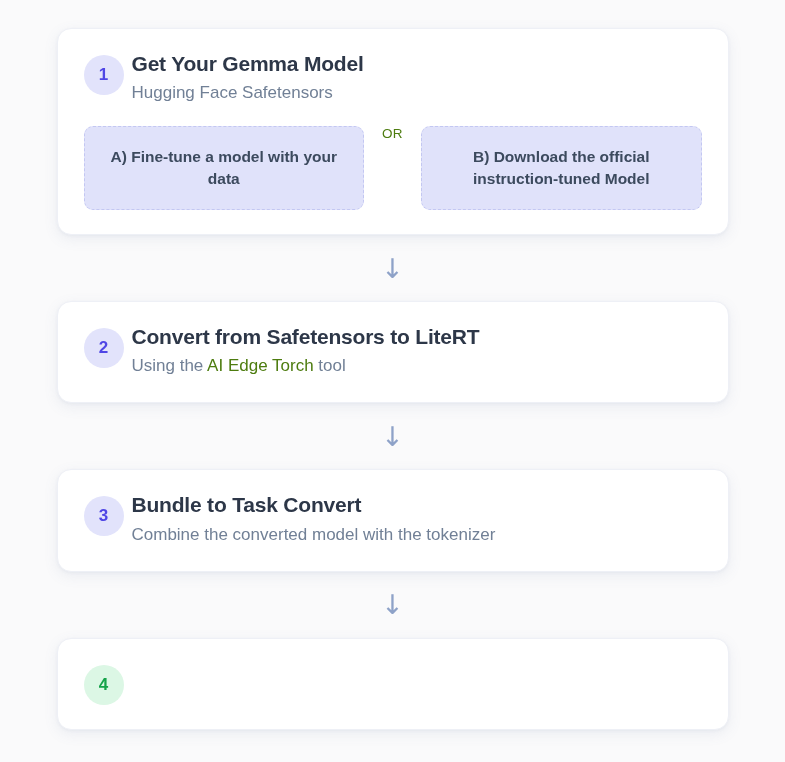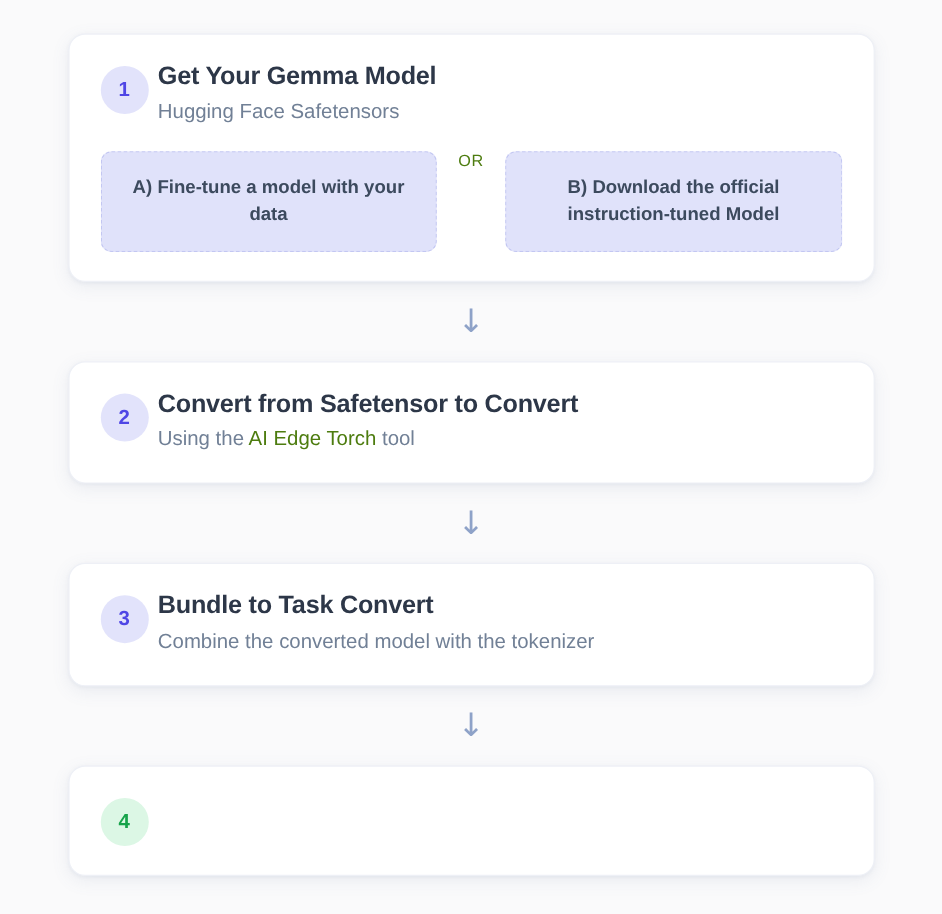--- a/index.html
+++ b/index.html
@@ -153,21 +153,21 @@
   </div>
 
   <div class="connector">
     <span class="arrow-glyph">↓</span>
   </div>
 
   <div class="card">
     <div class="card-head">
       <div class="badge badge-indigo">2</div>
       <div class="head-text">
-        <div class="step-title">Convert from Safetensor to Convert</div>
+        <div class="step-title">Convert from Safetensors to LiteRT</div>
         <div class="step-sub"><span>Using the </span><span class="accent-link">AI Edge Torch</span><span> tool</span></div>
       </div>
     </div>
   </div>
 
   <div class="connector">
     <span class="arrow-glyph">↓</span>
   </div>
 
   <div class="card">

